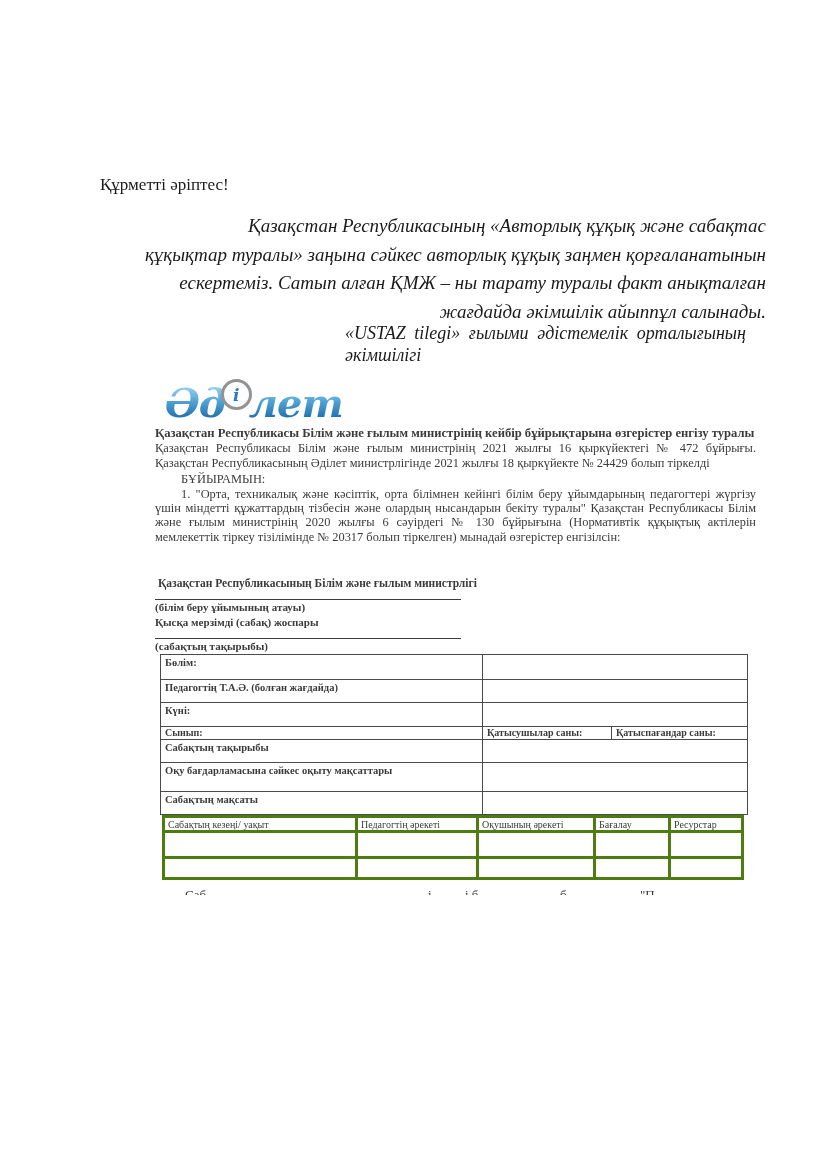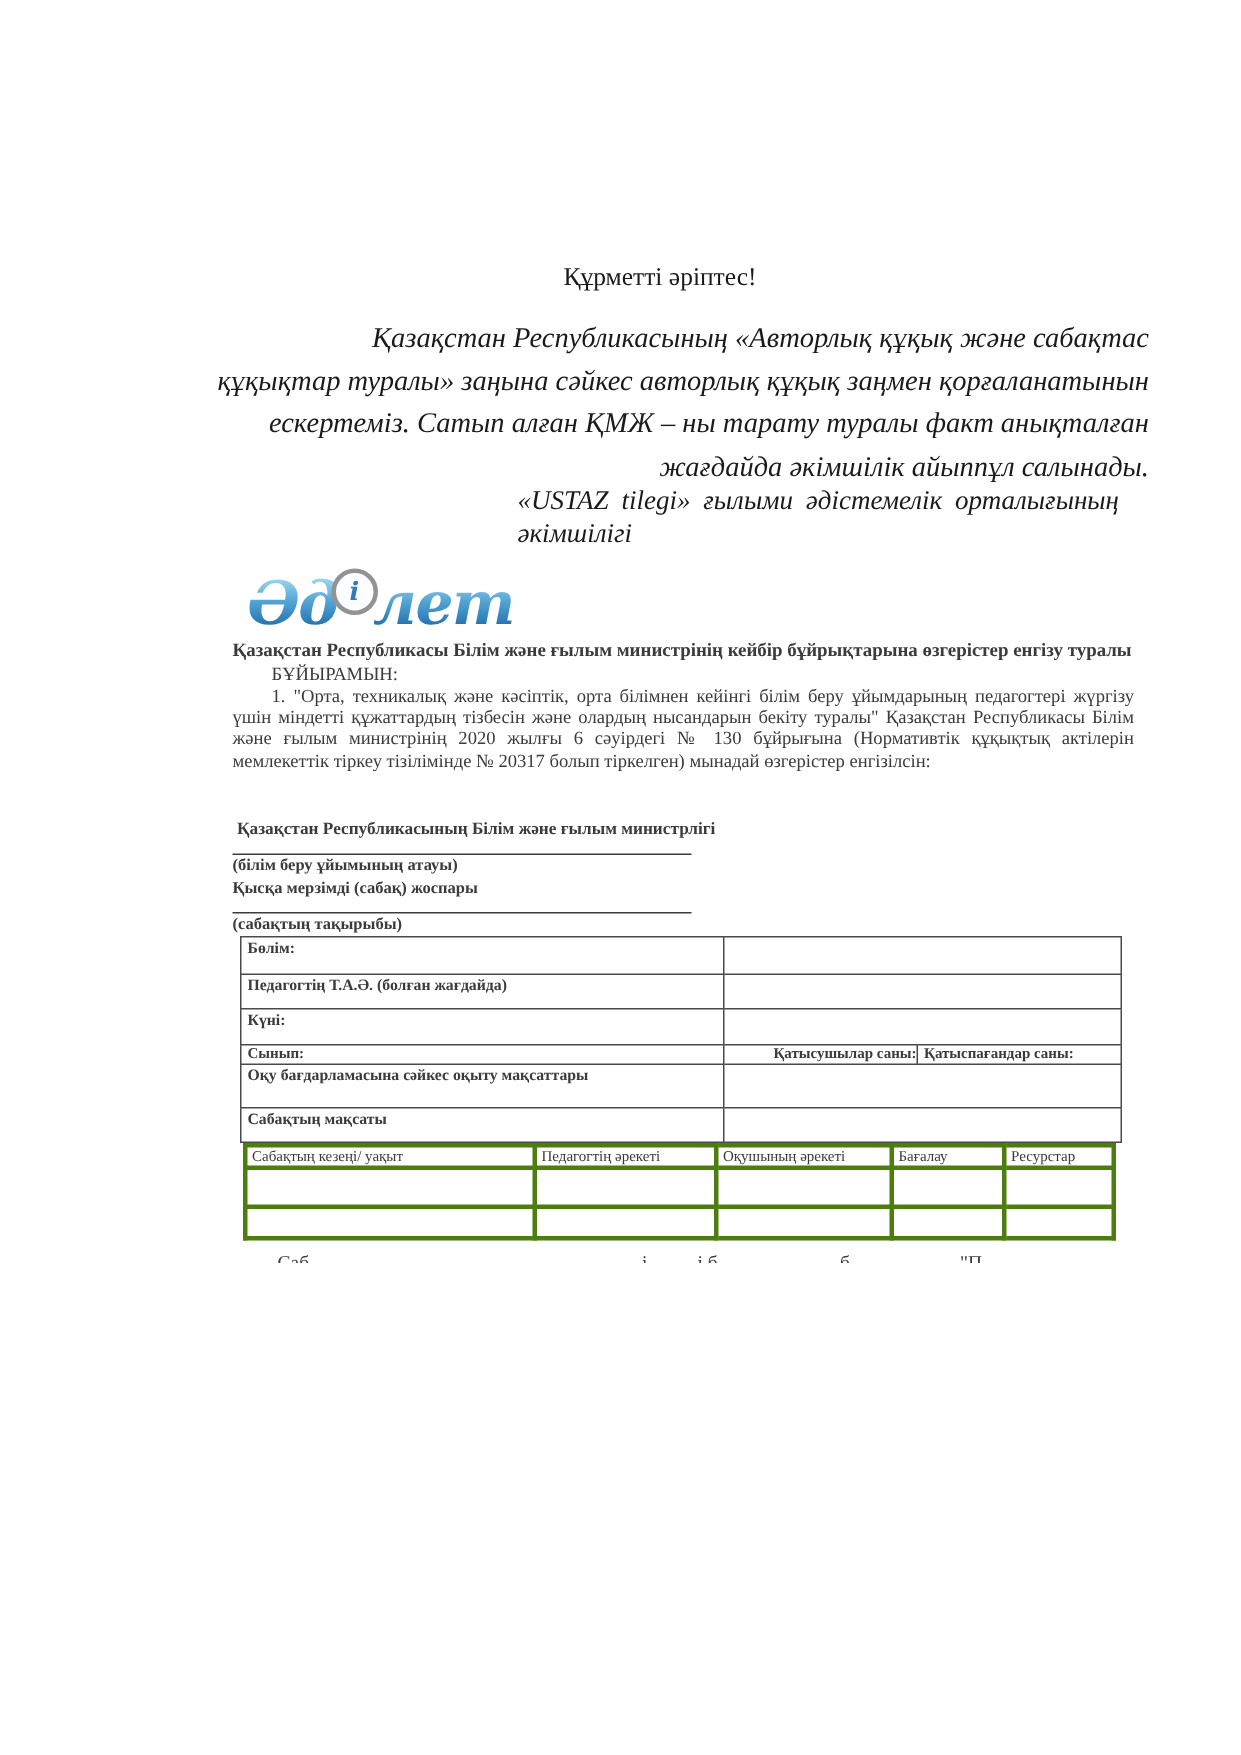--- a/index.html
+++ b/index.html
@@ -1,20 +1,20 @@
 <!DOCTYPE html>
 <html><head>
 <meta charset="utf-8">
 <style>
   html,body{margin:0;padding:0;background:#ffffff;}
   #page{position:relative;width:827px;height:1170px;background:#ffffff;overflow:hidden;
         font-family:"Liberation Serif",serif;color:#1a1a1a;}
 
   
-  .greeting{position:absolute;left:100px;top:175px;width:680px;text-align:center;
+  .greeting{position:absolute;left:100px;top:175px;width:680px;
             font-size:17px;}
   .warning{position:absolute;left:66px;top:212px;width:700px;text-align:right;
            font-style:italic;font-size:19px;line-height:28.5px;white-space:pre-line;}
   .signature{position:absolute;left:345px;top:323px;width:401px;text-align:justify;
              font-style:italic;font-size:18px;line-height:21.5px;}
 
   
   #scan{position:absolute;left:155px;top:381px;width:601px;color:#3b3b3b;
         filter:blur(0.42px);}
   .logo-row{height:44px;margin-left:10px;display:flex;align-items:center;}
@@ -67,20 +67,21 @@
 
     <div class="logo-row">
       <span class="logo-part">Әд</span>
       <span class="logo-circle">
           <span>i</span>
         </span>
       <span class="logo-part">лет</span>
     </div>
 
     <div class="doc-title">Қазақстан Республикасы Білім және ғылым министрінің кейбір бұйрықтарына өзгерістер енгізу туралы</div>
+    <div class="doc-para">Қазақстан Республикасы Білім және ғылым министрінің 2021 жылғы 16 қыркүйектегі № 472 бұйрығы. Қазақстан Республикасының Әділет министрлігінде 2021 жылғы 18 қыркүйекте № 24429 болып тіркелді</div>
     <div class="doc-decree">БҰЙЫРАМЫН:</div>
     <div class="doc-item">1. "Орта, техникалық және кәсіптік, орта білімнен кейінгі білім беру ұйымдарының педагогтері жүргізу үшін міндетті құжаттардың тізбесін және олардың нысандарын бекіту туралы" Қазақстан Республикасы Білім және ғылым министрінің 2020 жылғы 6 сәуірдегі № 130 бұйрығына (Нормативтік құқықтық актілерін мемлекеттік тіркеу тізілімінде № 20317 болып тіркелген) мынадай өзгерістер енгізілсін:</div>
 
     <div class="f-title">Қазақстан Республикасының Білім және ғылым министрлігі</div>
     <div class="f-line"></div>
     <div class="f-cap">(білім беру ұйымының атауы)</div>
     <div class="f-plan">Қысқа мерзімді (сабақ) жоспары</div>
     <div class="f-line"></div>
     <div class="f-cap" style="margin-bottom:2px;">(сабақтың тақырыбы)</div>
 
@@ -98,22 +99,26 @@
       <tr style="height:23px">
         <td>Педагогтің Т.А.Ә. (болған жағдайда)</td>
         <td colspan="2"></td>
       </tr>
       <tr style="height:24px">
         <td>Күні:</td>
         <td colspan="2"></td>
       </tr>
       <tr style="height:13px">
         <td style="padding-top:0;font-size:10px;">Сынып:</td>
-        <td style="padding-top:0;font-size:10px;text-align:right;">Қатысушылар саны:</td>
+        <td style="padding-top:0;font-size:10px;">Қатысушылар саны:</td>
         <td style="padding-top:0;font-size:10px;">Қатыспағандар саны:</td>
+      </tr>
+      <tr style="height:23px">
+        <td>Сабақтың тақырыбы</td>
+        <td colspan="2"></td>
       </tr>
       <tr style="height:29px">
         <td>Оқу бағдарламасына сәйкес оқыту мақсаттары</td>
         <td colspan="2"></td>
       </tr>
       <tr style="height:23px">
         <td>Сабақтың мақсаты</td>
         <td colspan="2"></td>
       </tr>
     </tbody>

